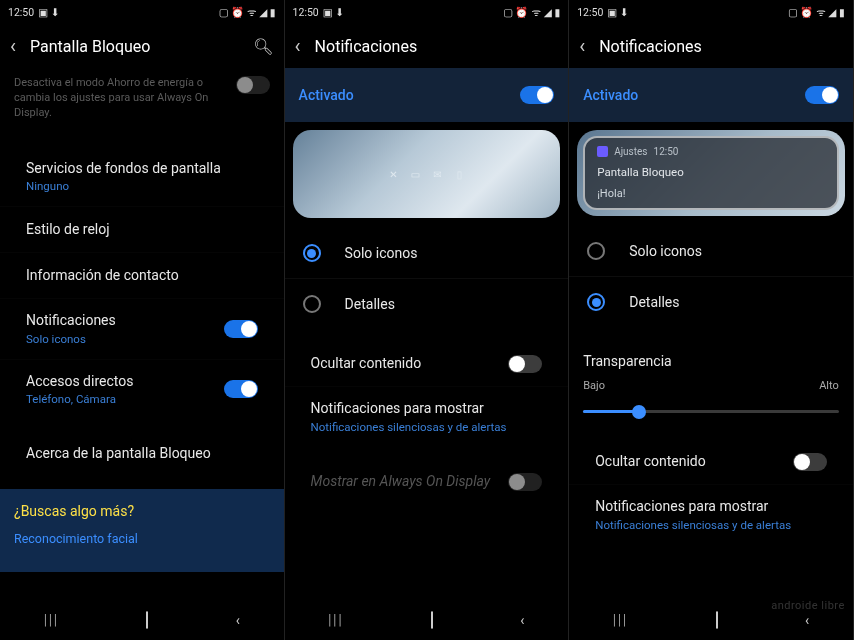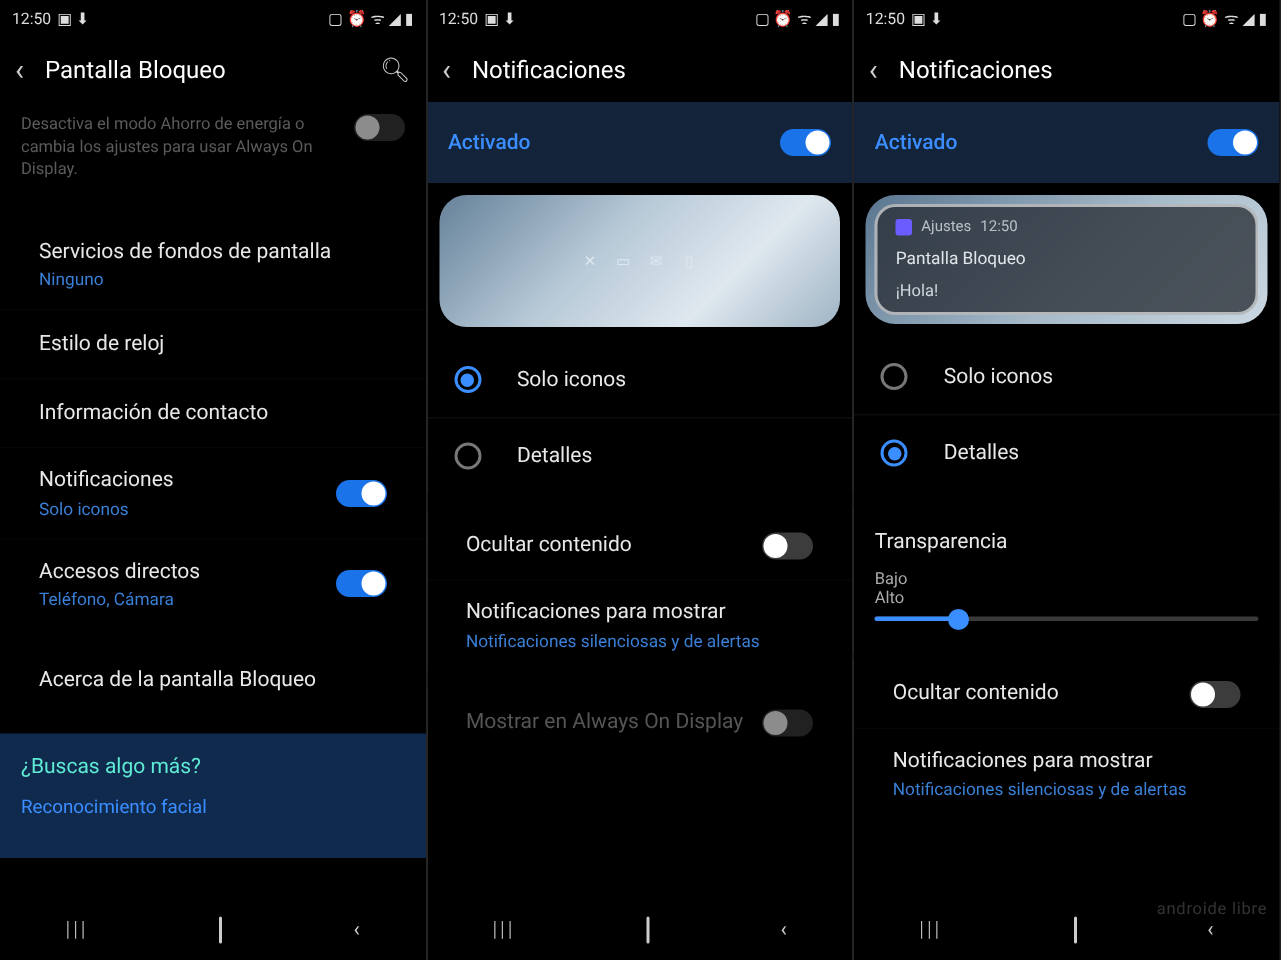--- a/index.html
+++ b/index.html
@@ -28,21 +28,21 @@
   .header .search { font-size:16px; color:#ccc; cursor:pointer;}
   .scroll { flex:1; overflow:hidden; }
   .row {
     padding:13px 26px; display:flex; align-items:center;
     justify-content:space-between; min-height:46px;
     border-bottom:1px solid rgba(255,255,255,.02);
   }
   .row.noborder{border-bottom:none;}
   .row .txt { flex:1; padding-right:10px;}
   .row .label { font-size:14px; color:#e8e8e8; line-height:1.25;}
-  .row .label.dim { color:#555;}
+  .row .label.dim { color:#555;font-style:italic;}
   .row .sub { font-size:11.5px; color:#3a7fd6; margin-top:2px;}
   .row .sub.gray { color:#6c6c6c;}
   .gap { height:12px; background:#000;}
   .toggle {
     width:34px; height:18px; border-radius:10px; background:#3c3c3c;
     position:relative; flex-shrink:0;
   }
   .toggle::after{
     content:""; width:16px; height:16px; border-radius:50%;
     background:#fff; position:absolute; top:1px; left:1px;
@@ -52,21 +52,21 @@
   .toggle.on::after{ left:17px;}
   .toggle.disabled{ opacity:.55;}
   .desc {
     padding:8px 14px 14px; font-size:11px; color:#5b5b5b; line-height:1.35;
     display:flex; justify-content:space-between; align-items:flex-start;
   }
   .section-blue{
     background:#102a4d; color:#cfe4ff; padding:14px 14px 18px;
     border-radius:0 0 0 0;
   }
-  .section-blue .hdr{ font-size:14px; color:#5eead4; margin-bottom:12px;}
+  .section-blue .hdr{ font-size:14px; color:#fde047; margin-bottom:12px;}
   .section-blue .link{ font-size:12.5px; color:#3b8eff; margin:8px 0; cursor:pointer;}
   
   .activado {
     display:flex; align-items:center; justify-content:space-between;
     padding:18px 14px; background:#132339;
   }
   .activado .lab { color:#3b8eff; font-weight:500; font-size:14px;text-align:center;}
   
   .preview {
     margin:8px 8px 10px; border-radius:18px; height:88px;
@@ -84,21 +84,21 @@
     width:18px;height:18px;border:2px solid #777;border-radius:50%;
     display:inline-flex;align-items:center;justify-content:center;flex-shrink:0;
   }
   .radio.on{ border-color:#3b8eff;}
   .radio.on::after{ content:"";width:9px;height:9px;border-radius:50%;background:#3b8eff;}
   .radiolabel{font-size:14px;color:#e8e8e8;}
   .sep { border-top:1px solid rgba(255,255,255,.05);}
   
   .sliderwrap{ padding:14px 14px 20px;}
   .sliderwrap .lab{font-size:14px;margin-bottom:10px;}
-  .sliderends{display:flex;justify-content:space-between;font-size:11px;color:#aaa;margin-bottom:6px;flex-direction:column;}
+  .sliderends{display:flex;justify-content:space-between;font-size:11px;color:#aaa;margin-bottom:18px;}
   .slider{ height:3px;background:#3a3a3a;border-radius:2px;position:relative;}
   .slider .fill{position:absolute;left:0;top:0;bottom:0;width:22%;background:#3b8eff;border-radius:2px;}
   .slider .thumb{position:absolute;left:22%;top:50%;transform:translate(-50%,-50%);
     width:14px;height:14px;border-radius:50%;background:#3b8eff;}
   
   .preview3{
     margin:8px 8px 10px; border-radius:20px; height:86px;
     background:linear-gradient(135deg,#5a7690 0%, #a6bac9 55%, #cbd8e2 100%);
     position:relative; padding:6px;
   }

